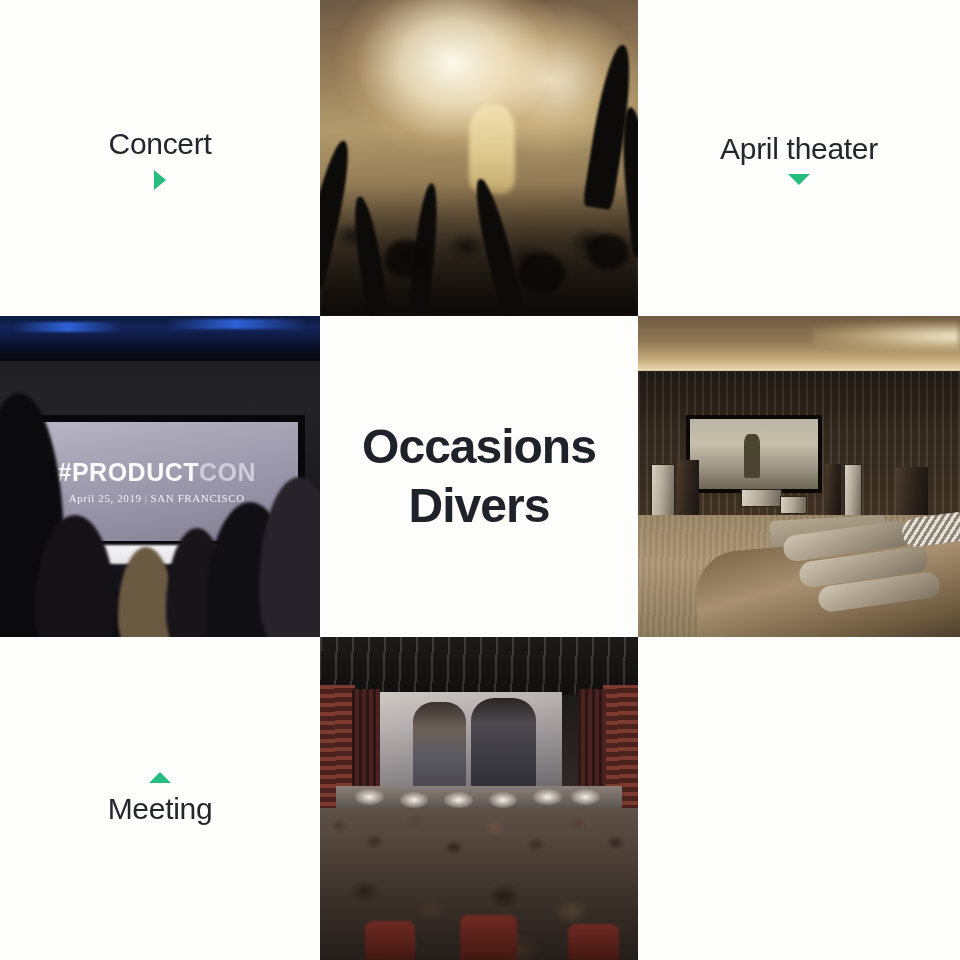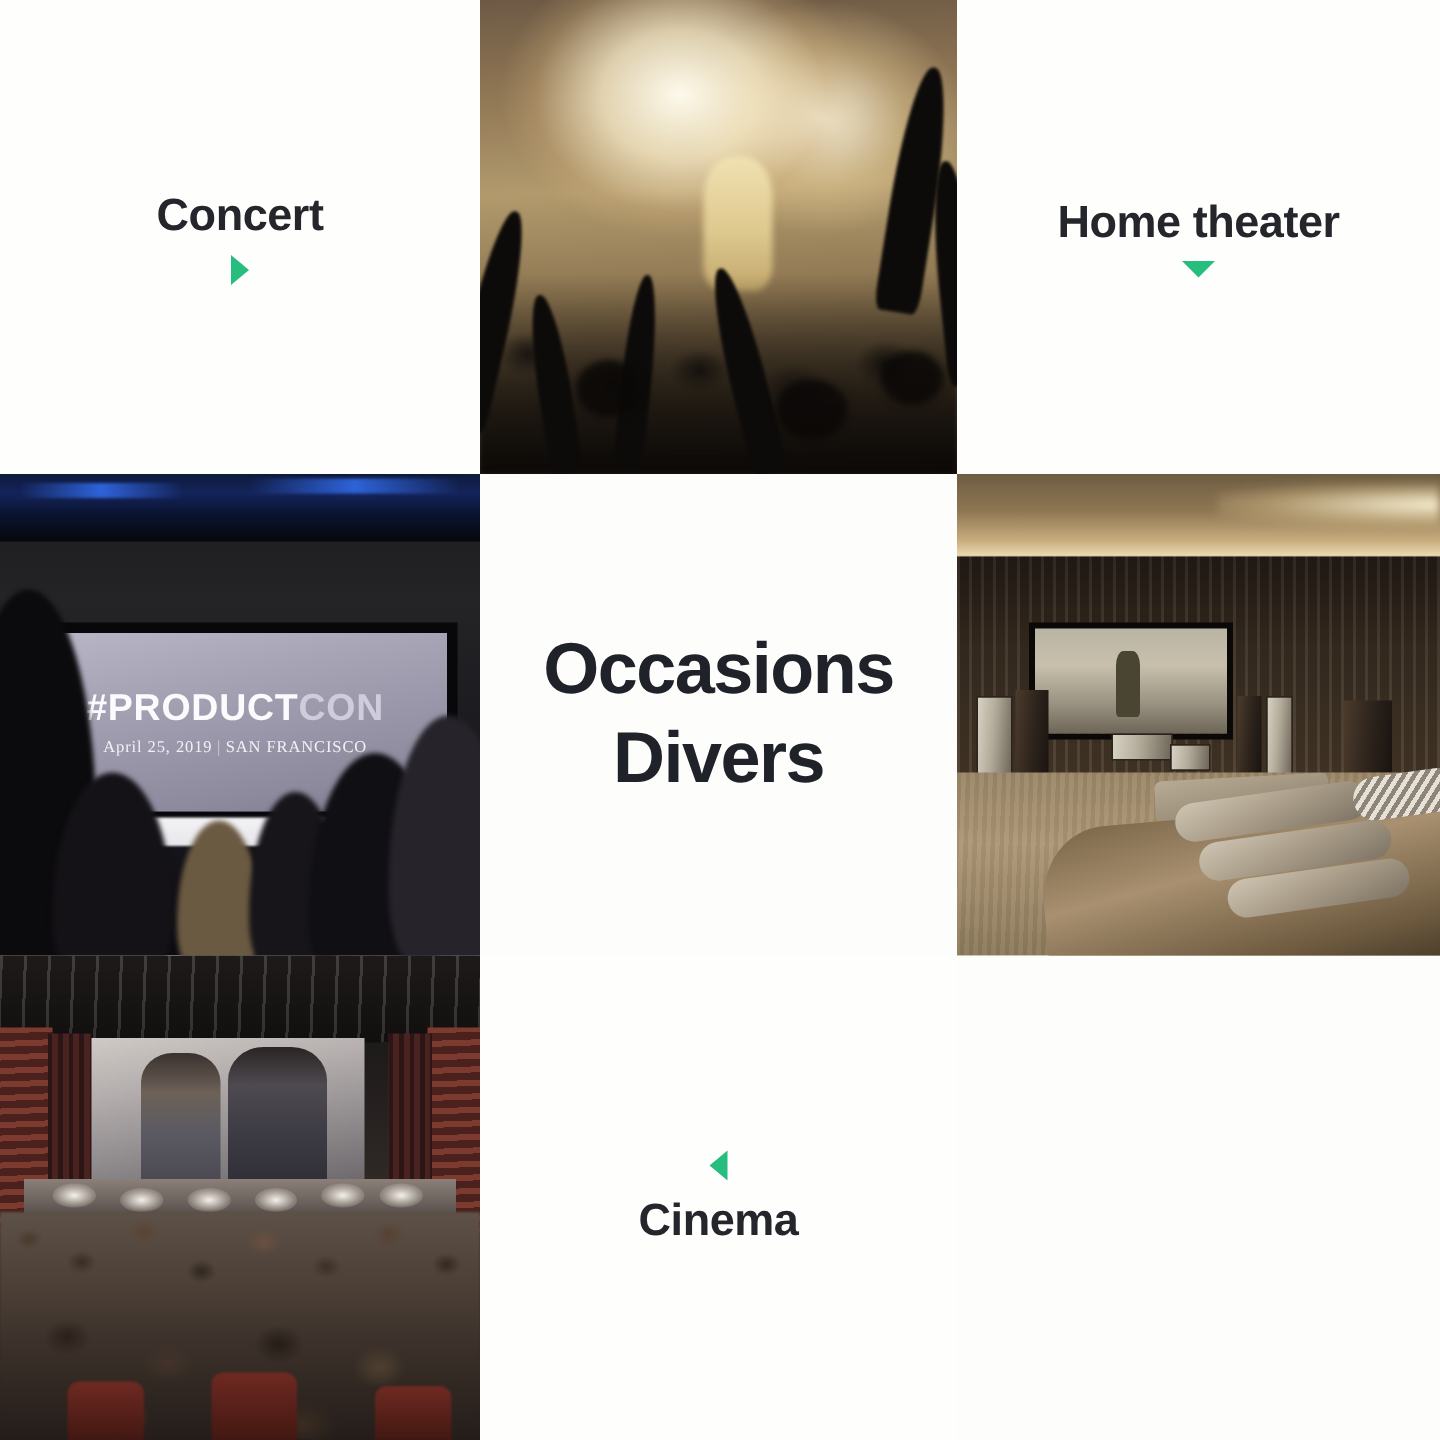--- a/index.html
+++ b/index.html
@@ -31,21 +31,21 @@
   .label-cell {
     display: flex;
     flex-direction: column;
     align-items: center;
     justify-content: center;
     background: #fefefd;
   }
 
   .label-text {
     font-size: 30px;
-    font-weight: bold;
+    font-weight: normal;
     color: #24262b;
     letter-spacing: -0.3px;
     line-height: 1.1;
     white-space: nowrap;
   }
 
   .arrow {
     width: 0;
     height: 0;
     display: block;
@@ -352,21 +352,21 @@
       <div class="c-hand" style="left:52%;top:56%;width:24px;height:140px;transform:rotate(-14deg);"></div>
       <div class="c-hand" style="right:4%;top:14%;width:30px;height:165px;transform:rotate(9deg);"></div>
       <div class="c-hand" style="right:-4%;top:34%;width:26px;height:150px;transform:rotate(-6deg);"></div>
       <div class="c-head" style="left:20%;top:76%;width:44px;height:38px;"></div>
       <div class="c-head" style="left:62%;top:80%;width:48px;height:40px;"></div>
       <div class="c-head" style="left:84%;top:74%;width:42px;height:36px;"></div>
     </div>
   </div>
 
   <div class="cell label-cell">
-    <span class="label-text">Home theater</span>
+    <span class="label-text">April theater</span>
     <span class="arrow arrow-down"></span>
   </div>
 
   <div class="cell">
     <div class="photo meeting">
       <div class="m-ceiling"></div>
       <div class="m-ceilingstripe" style="left:4%;width:34%;"></div>
       <div class="m-ceilingstripe" style="left:52%;width:44%;top:1%;"></div>
       <div class="m-screen">
         <div class="m-screen-title"><span class="bold">#PRODUCT</span><span class="light">CON</span></div>
@@ -405,20 +405,24 @@
       <div class="h-floor"></div>
       <div class="h-ottoman"></div>
       <div class="h-couch"></div>
       <div class="h-cushion" style="left:45%;top:66%;width:40%;height:8%;"></div>
       <div class="h-cushion" style="left:50%;top:74%;width:40%;height:8%;"></div>
       <div class="h-cushion" style="left:56%;top:82%;width:38%;height:8%;"></div>
       <div class="h-cushion" style="right:-4%;top:62%;width:22%;height:9%;background:repeating-linear-gradient(130deg,#e6e1d6 0 3px,#8e8578 3px 6px);"></div>
     </div>
   </div>
 
+  <div class="cell label-cell">
+    <span class="arrow arrow-up arrow-above"></span>
+    <span class="label-text text-below">Meeting</span>
+  </div>
 
   <div class="cell">
     <div class="photo cinema">
       <div class="cn-ceiling"></div>
       <div class="cn-side-l"></div>
       <div class="cn-side-r"></div>
       <div class="cn-curtain-l"></div>
       <div class="cn-curtain-r"></div>
       <div class="cn-screen">
         <div class="cn-figA"></div>
@@ -431,18 +435,14 @@
       <div class="cn-stage-light" style="left:53%;top:48%;width:9%;height:5%;"></div>
       <div class="cn-stage-light" style="left:67%;top:47%;width:9%;height:5%;"></div>
       <div class="cn-stage-light" style="left:79%;top:47%;width:9%;height:5%;"></div>
       <div class="cn-crowd"></div>
       <div class="cn-seat" style="left:14%;bottom:0;width:16%;height:12%;"></div>
       <div class="cn-seat" style="left:44%;bottom:0;width:18%;height:14%;"></div>
       <div class="cn-seat" style="right:6%;bottom:0;width:16%;height:11%;"></div>
     </div>
   </div>
 
-  <div class="cell label-cell">
-    <span class="arrow arrow-left arrow-above"></span>
-    <span class="label-text text-below">Cinema</span>
-  </div>
 
 </div>
 
 </body></html>

